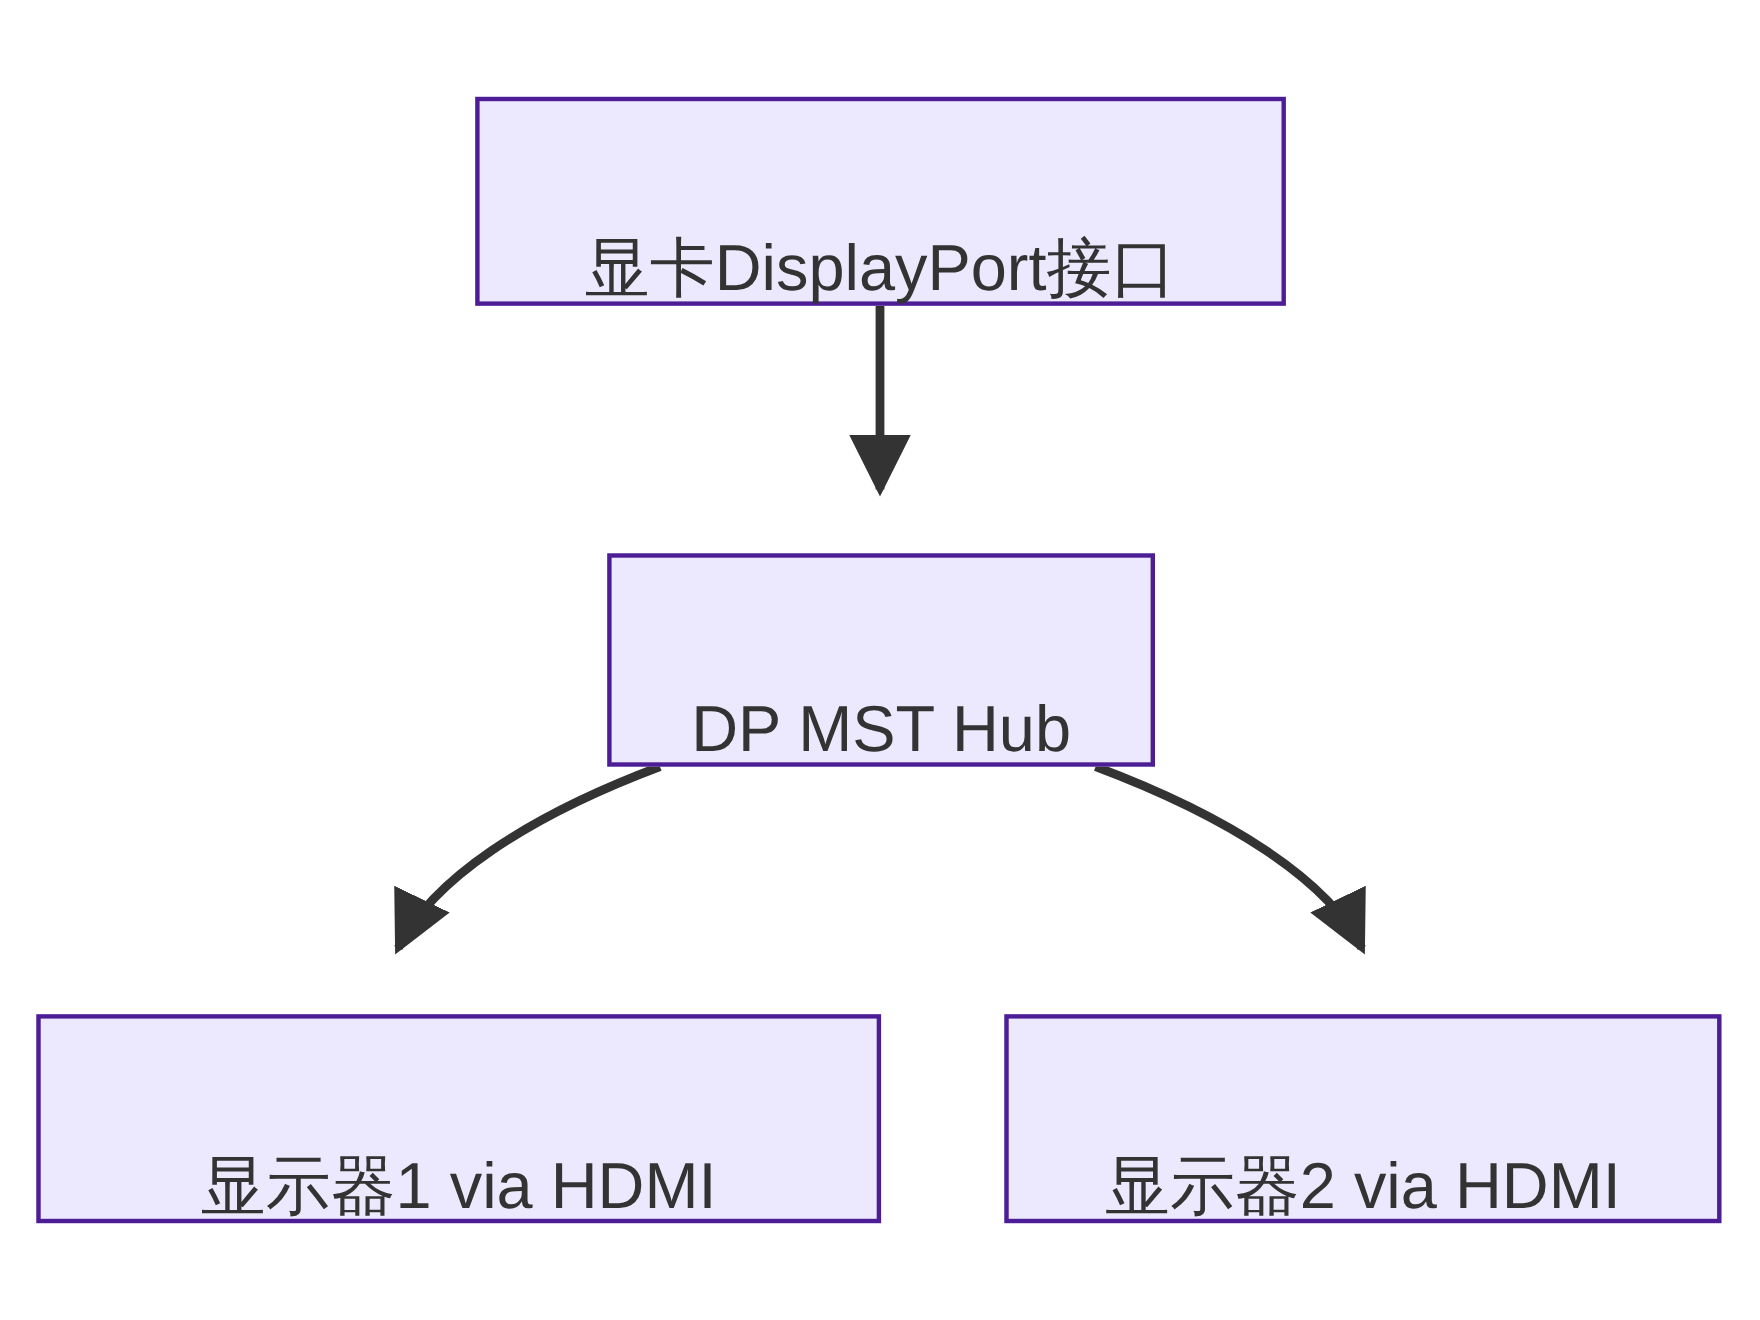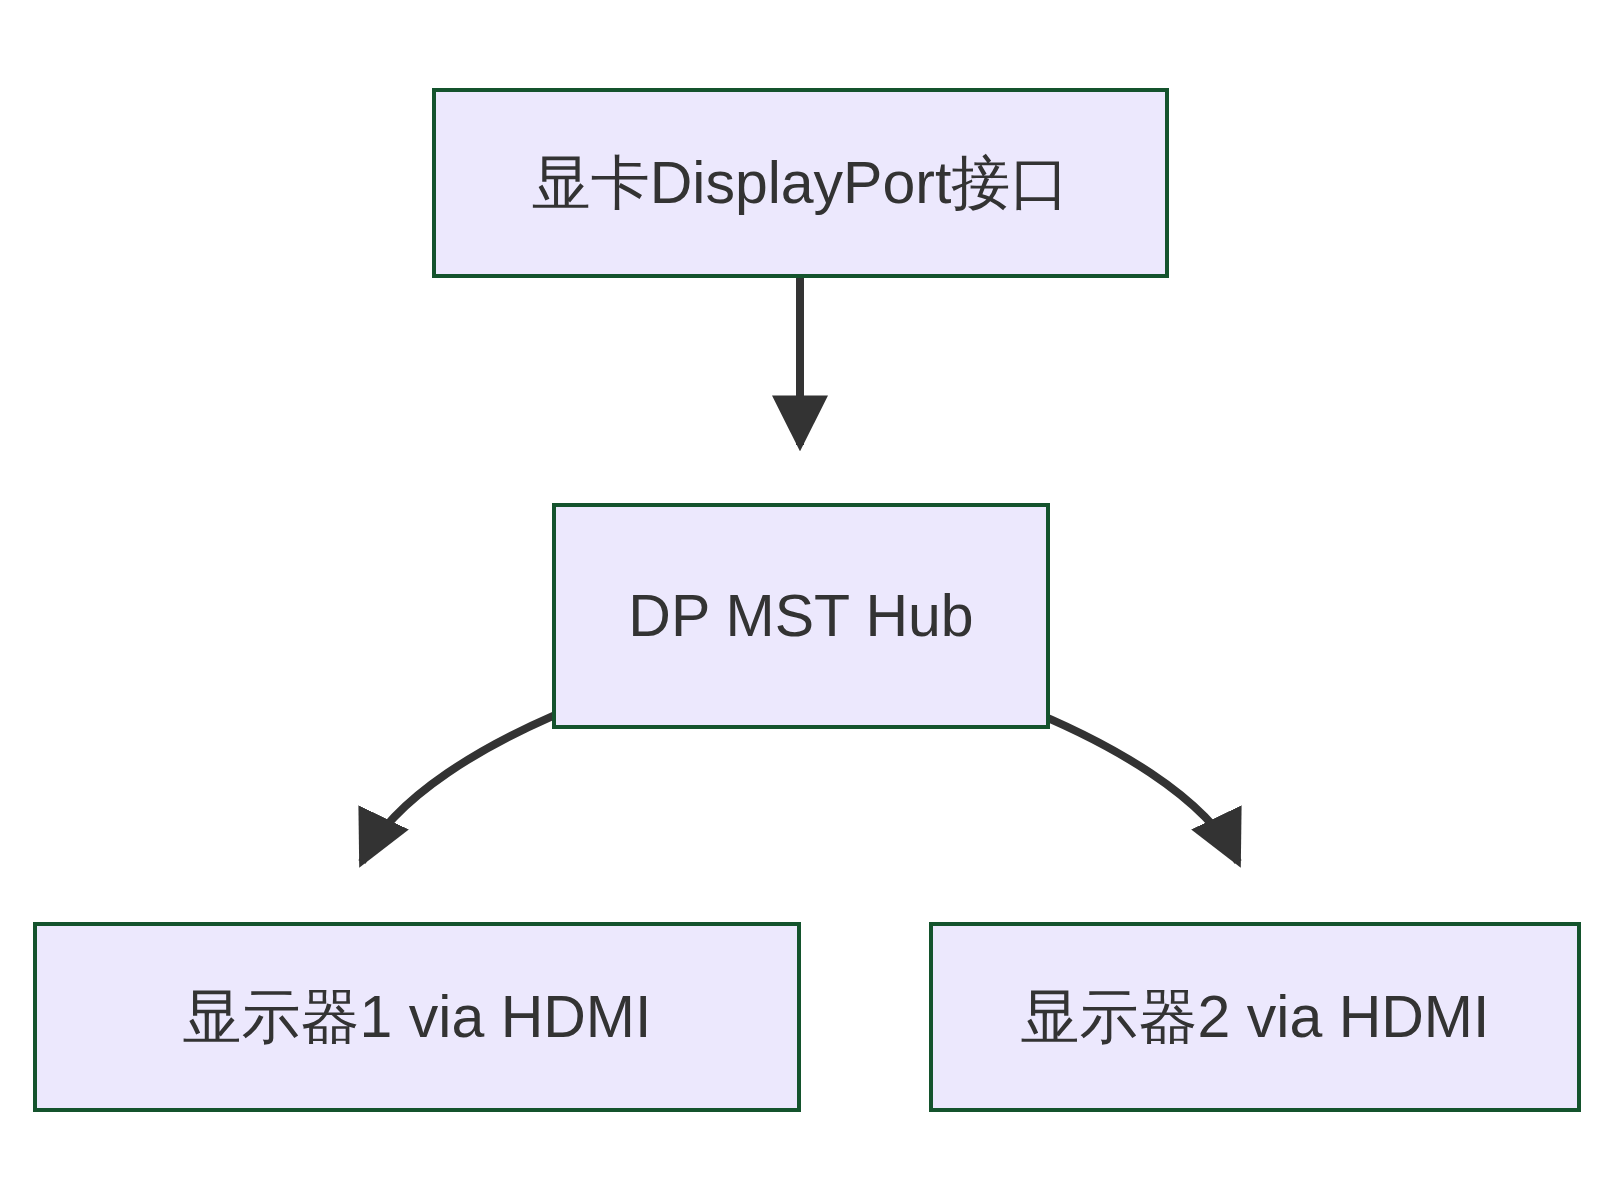--- a/index.html
+++ b/index.html
@@ -25,23 +25,23 @@
     left: 0;
     top: 0;
     width: 1600px;
     height: 1200px;
     pointer-events: none;
   }
   .node {
     position: absolute;
     box-sizing: border-box;
     background: #ece8fd;
-    border: 4px solid #14532d;
+    border: 4px solid #4c1d95;
     display: flex;
-    align-items: center;
+    align-items: flex-end;
     justify-content: center;
     z-index: 2;
   }
   .node-label {
     color: #333333;
     font-family: "Liberation Sans", "DejaVu Sans", sans-serif;
     font-weight: 400;
     line-height: 1.0;
     white-space: nowrap;
     letter-spacing: 0px;
@@ -52,38 +52,37 @@
     top: 88px;
     width: 737px;
     height: 190px;
   }
   #node-gpu-dp-port .node-label { font-size: 59px; }
   
   #node-dp-mst-hub {
     left: 552px;
     top: 503px;
     width: 498px;
-    height: 226px;
+    height: 194px;
   }
   #node-dp-mst-hub .node-label { font-size: 59px; }
   
   #node-monitor-1 {
     left: 33px;
     top: 922px;
     width: 768px;
     height: 190px;
   }
   #node-monitor-1 .node-label { font-size: 59px; }
   
   #node-monitor-2 {
     left: 913px;
     top: 922px;
     width: 652px;
     height: 190px;
-    margin-left: 16px;
   }
   #node-monitor-2 .node-label { font-size: 59px; }
 </style>
 </head>
 <body>
 
 <div id="diagram-canvas">
 
   <svg id="edge-layer" viewBox="0 0 1600 1200" width="1600" height="1200" xmlns="http://www.w3.org/2000/svg">
     <defs>

